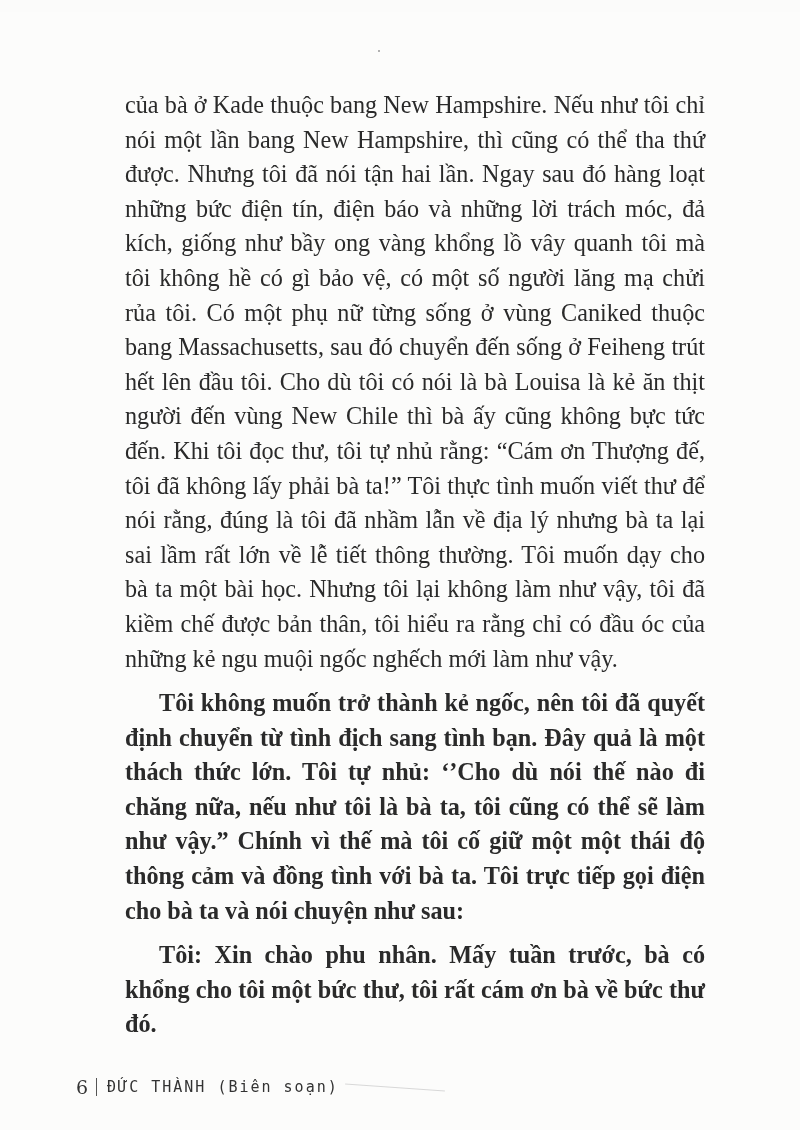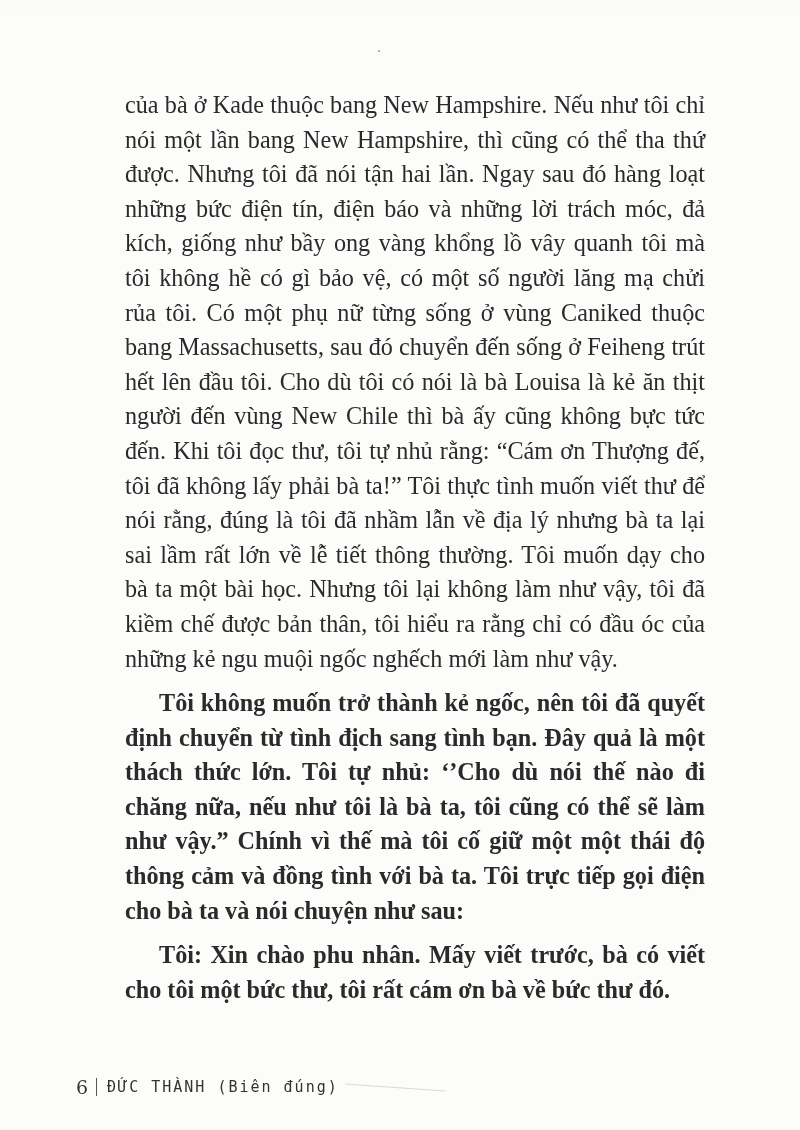--- a/index.html
+++ b/index.html
@@ -47,22 +47,22 @@
   </style>
 </head>
 <body>
 
 <div class="page">
   <span class="speck" style="left:378px; top:38px;"></span>
 
   <div class="text-block">
     <p class="para">của bà ở Kade thuộc bang New Hampshire. Nếu như tôi chỉ nói một lần bang New Hampshire, thì cũng có thể tha thứ được. Nhưng tôi đã nói tận hai lần. Ngay sau đó hàng loạt những bức điện tín, điện báo và những lời trách móc, đả kích, giống như bầy ong vàng khổng lồ vây quanh tôi mà tôi không hề có gì bảo vệ, có một số người lăng mạ chửi rủa tôi. Có một phụ nữ từng sống ở vùng Caniked thuộc bang Massachusetts, sau đó chuyển đến sống ở Feiheng  trút hết lên đầu tôi. Cho dù tôi có nói là bà Louisa là kẻ ăn thịt người đến vùng New Chile thì bà ấy cũng không bực tức đến. Khi tôi đọc thư, tôi tự nhủ rằng: “Cám ơn Thượng đế, tôi đã không lấy phải bà ta!” Tôi thực tình muốn viết thư để nói rằng, đúng là tôi đã nhầm lẫn về địa lý nhưng bà ta lại sai lầm rất lớn về lễ tiết thông thường. Tôi muốn dạy cho bà ta một bài học. Nhưng tôi lại không làm như vậy, tôi đã kiềm chế được bản thân, tôi hiểu ra rằng chỉ có đầu óc của những kẻ ngu muội ngốc nghếch mới làm như vậy.</p>
     <p class="para indent">Tôi không muốn trở thành kẻ ngốc, nên tôi đã quyết định chuyển từ tình địch sang tình bạn. Đây quả là một thách thức lớn. Tôi tự nhủ: ‘’Cho dù nói thế nào đi chăng nữa, nếu như tôi là bà ta, tôi cũng có thể sẽ làm như vậy.” Chính vì thế mà tôi cố giữ một một thái độ thông cảm và đồng tình với bà ta. Tôi trực tiếp gọi điện cho bà ta và nói chuyện như sau:</p>
-    <p class="para indent">Tôi: Xin chào phu nhân. Mấy viết trước, bà có viết cho tôi một bức thư, tôi rất cám ơn bà về bức thư đó.</p>
+    <p class="para indent">Tôi: Xin chào phu nhân. Mấy tuần trước, bà có khổng cho tôi một bức thư, tôi rất cám ơn bà về bức thư đó.</p>
   </div>
 
   <div class="footer">
     <span class="page-num">6</span>
     <span class="sep"></span>
-    <span>ĐỨC THÀNH (Biên đúng)</span>
+    <span>ĐỨC THÀNH (Biên soạn)</span>
     <span class="rule"></span>
   </div>
 </div>
 
 </body></html>

